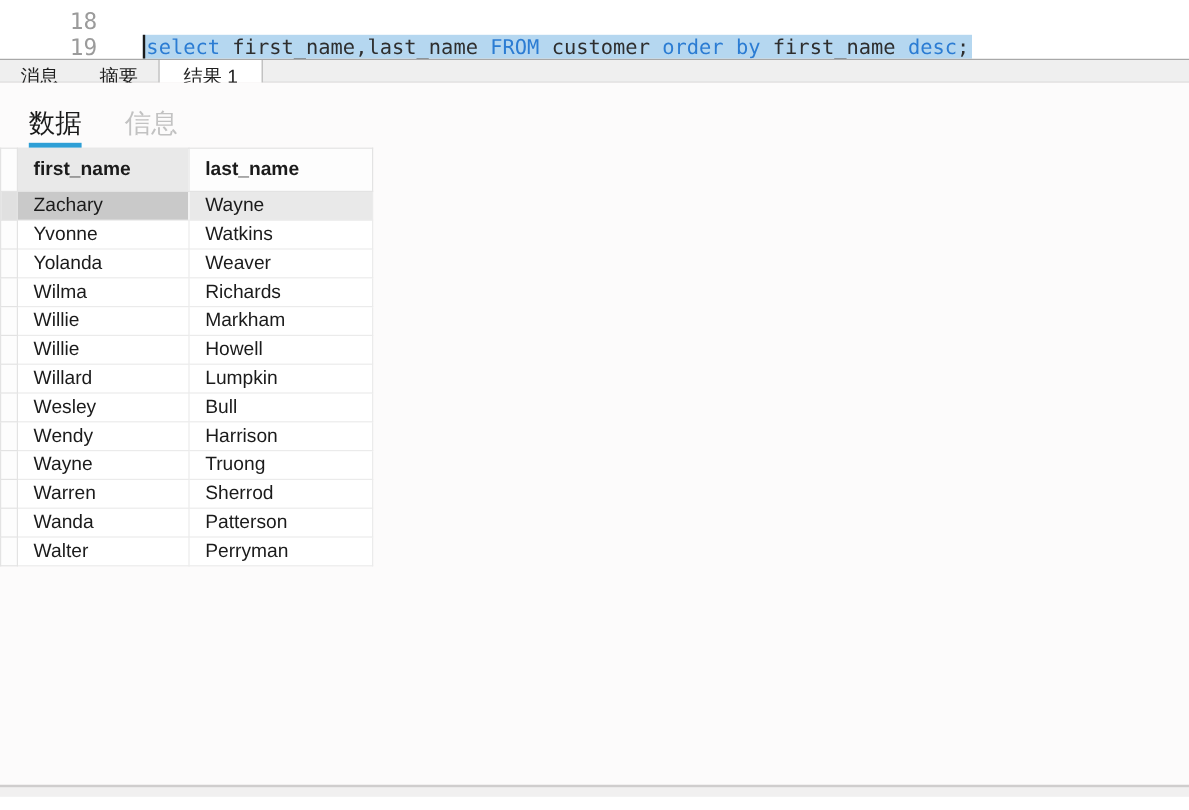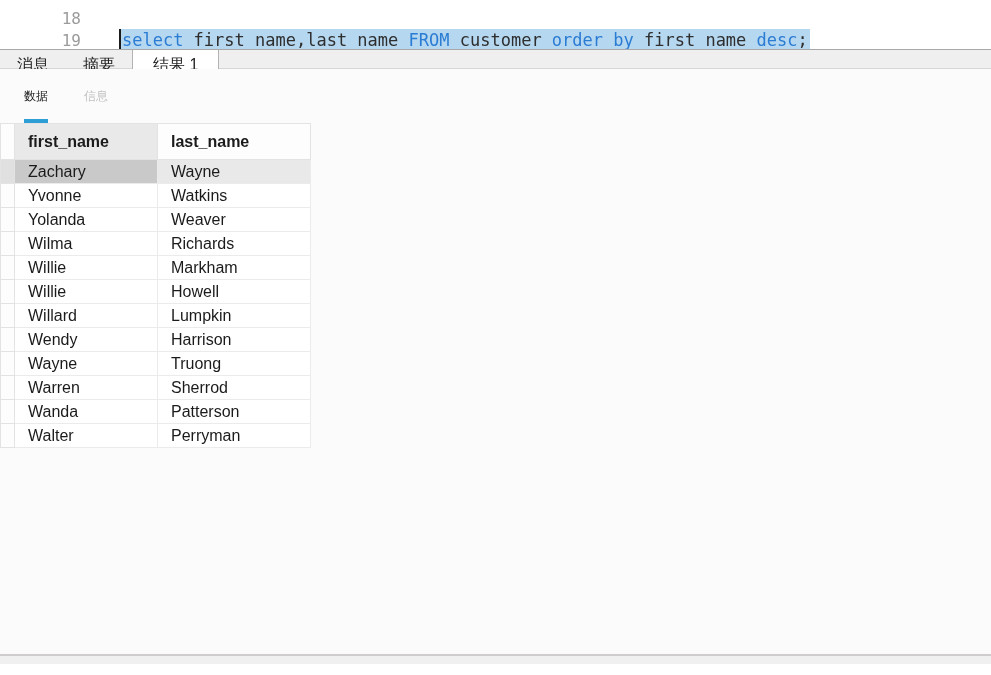--- a/index.html
+++ b/index.html
@@ -10,21 +10,21 @@
   .editor {
     position:relative; height:49px; background:#ffffff; overflow:hidden;
     font-family:"DejaVu Sans Mono", monospace; font-size:17px;
   }
   .code-line { position:absolute; left:0; height:21px; line-height:21px; white-space:pre; }
   .line-18 { top:-13px; }
   .line-19 { top:9px; }
   .line-20 { top:31px; }
   .line-num {
     display:inline-block; width:40px; text-align:right; color:#9b9b9b;
-    font-size:16px; vertical-align:top;
+    font-size:19px; vertical-align:top;
   }
   .code-text { margin-left:38px; }
   .sel-span { background:#b5d7f0; border-left:2px solid #1b1b1b; padding:1px 2px 2px 1px; }
   .kw { color:#2b7cd3; }
   .plain { color:#2e2e2e; }
 
   
   .tabbar {
     position:relative; height:20px; background:#efefef;
     border-top:1px solid #a8a8a8; border-bottom:1px solid #d6d6d6;
@@ -34,21 +34,21 @@
     padding:0 17px; line-height:29px; font-size:16px; color:#1f1f1f; cursor:default;
   }
   .tab.active {
     background:#ffffff; border:1px solid #b3b3b3; border-top:none; border-bottom:none;
     margin-bottom:-1px; padding:0 20px;
   }
 
   
   .content { position:relative; height:595px; background:#fcfbfb; }
   .subtabs { display:flex; padding:19px 0 0 24px; height:54px; background:#fcfbfb; }
-  .subtab { font-size:12px; color:#1a1a1a; padding-bottom:7px; }
+  .subtab { font-size:22px; color:#1a1a1a; padding-bottom:7px; }
   .subtab.active { border-bottom:4px solid #2e9fd6; }
   .subtab.dim { color:#c2c2c2; margin-left:36px; border-bottom:none;text-align:right; }
 
   
   table.results { border-collapse:collapse; table-layout:fixed; background:#fff;
                   font-size:16px; color:#1b1b1b; }
   table.results col.c-gutter { width:14px; }
   table.results col.c-first  { width:143px; }
   table.results col.c-last   { width:153px; }
   table.results th, table.results td {
@@ -142,20 +142,25 @@
           <td>Willie</td>
           <td>Howell</td>
         </tr>
         <tr>
           <td class="gutter"></td>
           <td>Willard</td>
           <td>Lumpkin</td>
         </tr>
         <tr>
           <td class="gutter"></td>
+          <td>Wesley</td>
+          <td>Bull</td>
+        </tr>
+        <tr>
+          <td class="gutter"></td>
           <td>Wendy</td>
           <td>Harrison</td>
         </tr>
         <tr>
           <td class="gutter"></td>
           <td>Wayne</td>
           <td>Truong</td>
         </tr>
         <tr>
           <td class="gutter"></td>

